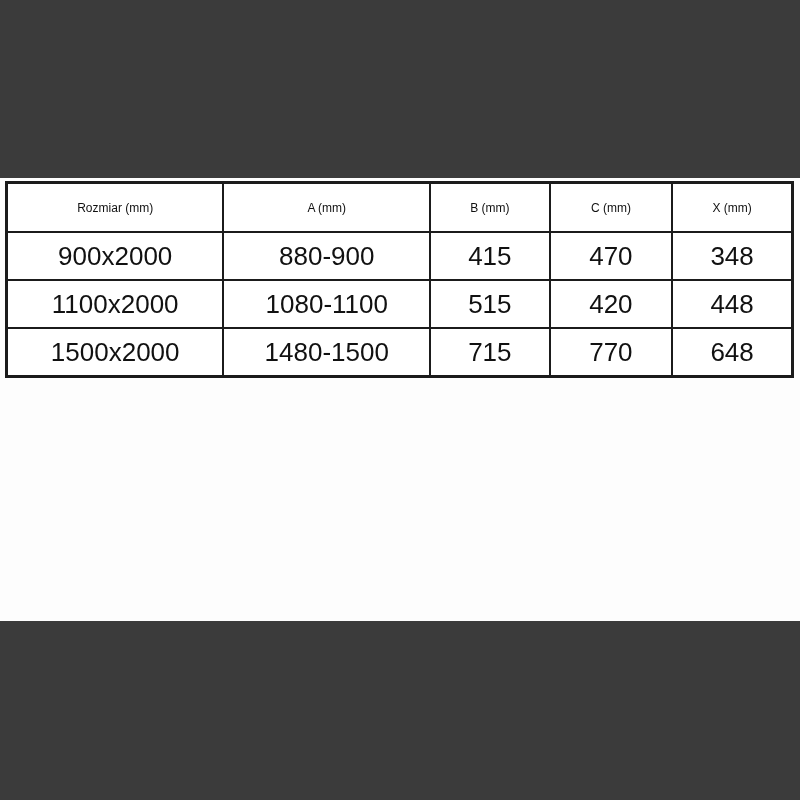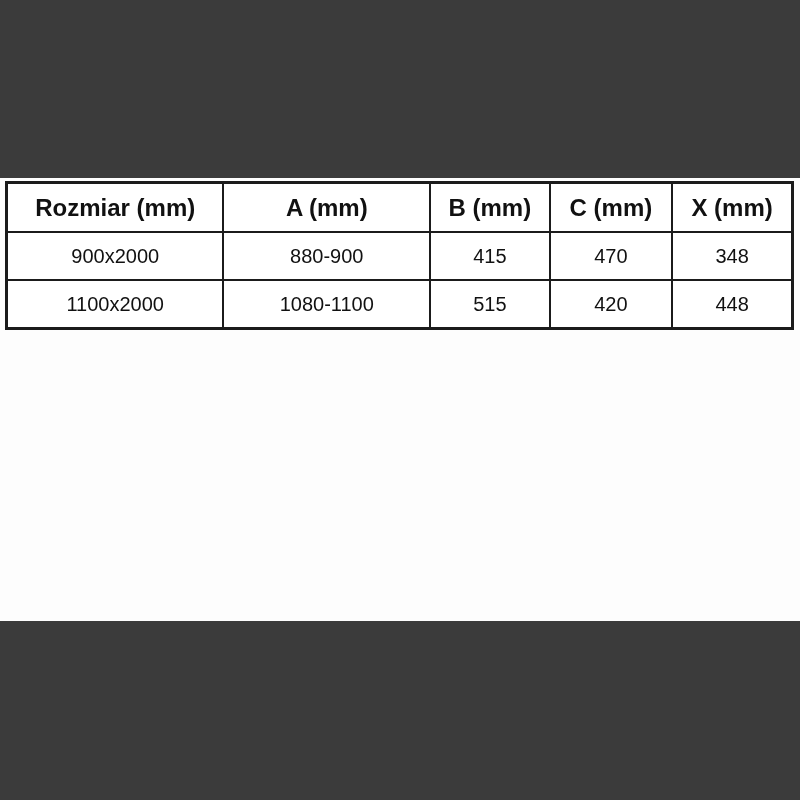--- a/index.html
+++ b/index.html
@@ -38,26 +38,26 @@
     border: 2px solid #1b1b1b;
     text-align: center;
     vertical-align: middle;
     color: #111111;
     padding: 0;
     overflow: hidden;
     white-space: nowrap;
   }
   table.size-table th {
     height: 47px;
-    font-size: 24px;
-    font-weight: bold;
+    font-size: 12px;
+    font-weight: normal;
   }
   table.size-table td {
     height: 46px;
-    font-size: 20px;
+    font-size: 26px;
     font-weight: normal;
     border-radius: 20px;
   }
   col.c0 { width: 27.6%; }
   col.c1 { width: 26.3%; }
   col.c2 { width: 15.2%; }
   col.c3 { width: 15.6%; }
   col.c4 { width: 15.3%; }
 </style>
 </head>
@@ -90,16 +90,23 @@
             <td>470</td>
             <td>348</td>
           </tr>
           <tr>
             <td>1100x2000</td>
             <td>1080-1100</td>
             <td>515</td>
             <td>420</td>
             <td>448</td>
           </tr>
+          <tr>
+            <td>1500x2000</td>
+            <td>1480-1500</td>
+            <td>715</td>
+            <td>770</td>
+            <td>648</td>
+          </tr>
         </tbody>
     </table>
   </div>
 </div>
 
 </body></html>

